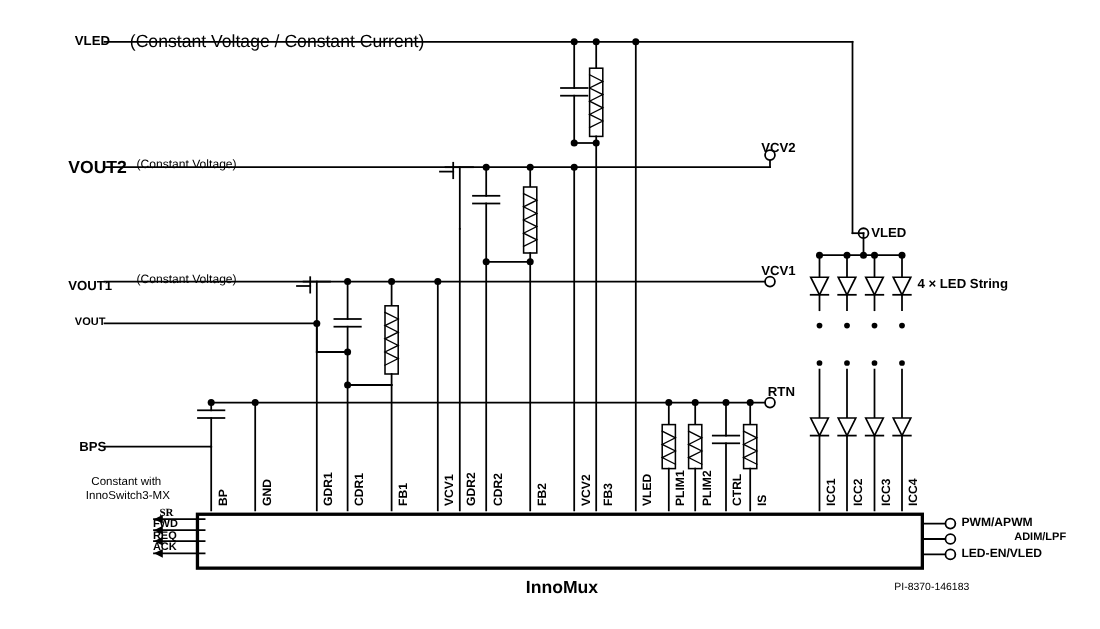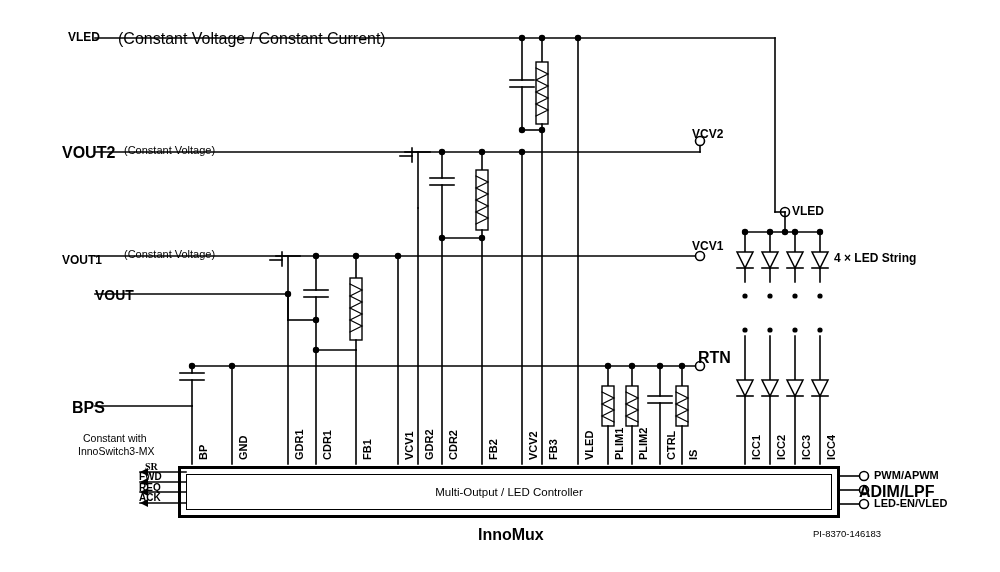--- a/index.html
+++ b/index.html
@@ -267,54 +267,51 @@
       <line x1="840" y1="476" x2="860" y2="476"></line>
       <circle cx="864" cy="476" r="4.5" fill="#fff" stroke="#000" stroke-width="1.6"></circle>
       <line x1="840" y1="490" x2="860" y2="490"></line>
       <circle cx="864" cy="490" r="4.5" fill="#fff" stroke="#000" stroke-width="1.6"></circle>
       <line x1="840" y1="504" x2="860" y2="504"></line>
       <circle cx="864" cy="504" r="4.5" fill="#fff" stroke="#000" stroke-width="1.6"></circle>
     </g>
   </svg>
 
   <div class="ctrl-box"></div>
-  <div class="ctrl-inner">
-    <span>Multi-Output / LED Controller</span>
-  </div>
 
   <div class="lbl bold" style="left:68px; top:30px; font-size:12px;">VLED</div>
   <div class="lbl" style="left:118px; top:30px; font-size:16px;">(Constant Voltage / Constant Current)</div>
 
   <div class="lbl bold" style="left:62px; top:144px; font-size:16px;">VOUT2</div>
   <div class="lbl" style="left:124px; top:144px; font-size:11px;">(Constant Voltage)</div>
 
   <div class="lbl bold" style="left:62px; top:253px; font-size:12px;">VOUT1</div>
   <div class="lbl" style="left:124px; top:248px; font-size:11px;">(Constant Voltage)</div>
 
-  <div class="lbl bold" style="left:68px; top:287px; font-size:14px;margin-left:27px;">VOUT</div>
-
-  <div class="lbl bold" style="left:72px; top:399px; font-size:16px;">BPS</div>
+  <div class="lbl bold" style="left:68px; top:287px; font-size:10px;">VOUT</div>
+
+  <div class="lbl bold" style="left:72px; top:399px; font-size:12px;">BPS</div>
 
   <div class="lbl bold" style="left:692px; top:127px; font-size:12px;">VCV2</div>
   <div class="lbl bold" style="left:792px; top:204px; font-size:12px;">VLED</div>
   <div class="lbl bold" style="left:692px; top:239px; font-size:12px;">VCV1</div>
-  <div class="lbl bold" style="left:698px; top:349px; font-size:16px;">RTN</div>
+  <div class="lbl bold" style="left:698px; top:349px; font-size:12px;">RTN</div>
 
   <div class="lbl bold" style="left:834px; top:251px; font-size:12px;">4 × LED String</div>
 
   <div class="lbl" style="left:83px; top:432px; font-size:10.5px;">Constant with</div>
   <div class="lbl" style="left:78px; top:445px; font-size:10.5px;">InnoSwitch3-MX</div>
 
   <div class="lbl bold" style="left:145px; top:461px; font-size:10px;font-family:Liberation Serif, serif;">SR</div>
   <div class="lbl bold" style="left:139px; top:471px; font-size:10px;">FWD</div>
   <div class="lbl bold" style="left:139px; top:482px; font-size:10px;">REQ</div>
   <div class="lbl bold" style="left:139px; top:492px; font-size:10px;">ACK</div>
 
   <div class="lbl bold" style="left:874px; top:469px; font-size:11px;">PWM/APWM</div>
-  <div class="lbl bold" style="left:859px; top:483px; font-size:16px;">ADIM/LPF</div>
+  <div class="lbl bold" style="left:922px; top:483px; font-size:10px;">ADIM/LPF</div>
   <div class="lbl bold" style="left:874px; top:497px; font-size:11px;">LED-EN/VLED</div>
 
   <div class="lbl bold vert" style="left:197px; top:460px; font-size:11px;">BP</div>
   <div class="lbl bold vert" style="left:237px; top:460px; font-size:11px;">GND</div>
   <div class="lbl bold vert" style="left:293px; top:460px; font-size:11px;">GDR1</div>
   <div class="lbl bold vert" style="left:321px; top:460px; font-size:11px;">CDR1</div>
   <div class="lbl bold vert" style="left:361px; top:460px; font-size:11px;">FB1</div>
   <div class="lbl bold vert" style="left:403px; top:460px; font-size:11px;">VCV1</div>
   <div class="lbl bold vert" style="left:423px; top:460px; font-size:11px;">GDR2</div>
   <div class="lbl bold vert" style="left:447px; top:460px; font-size:11px;">CDR2</div>

